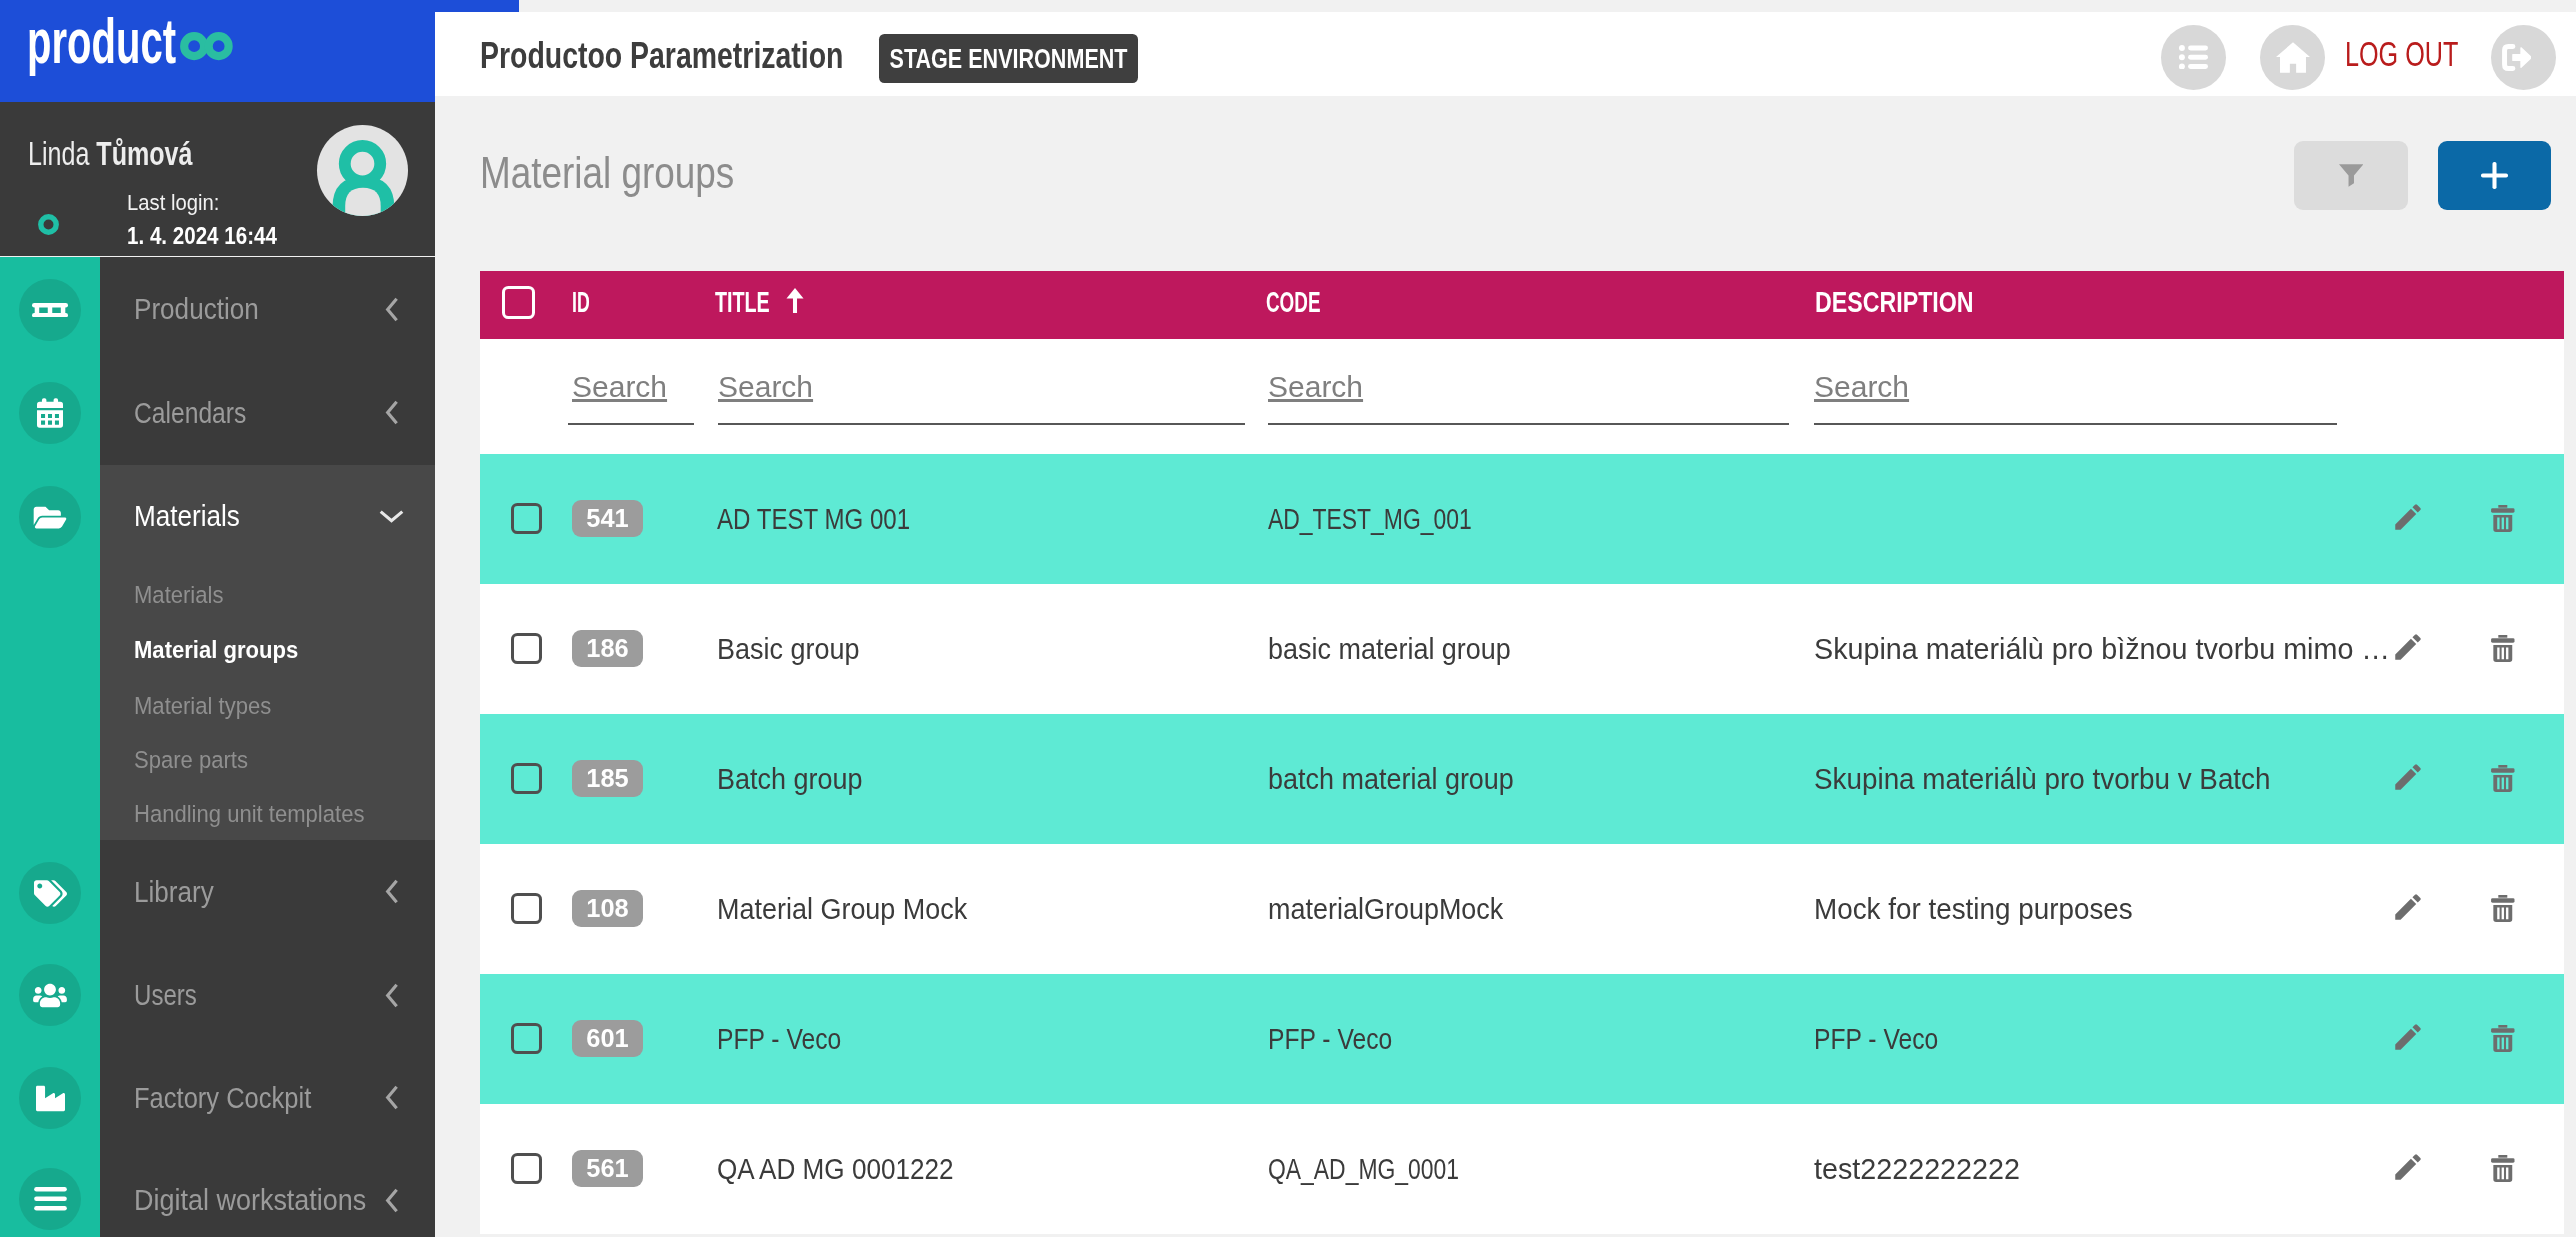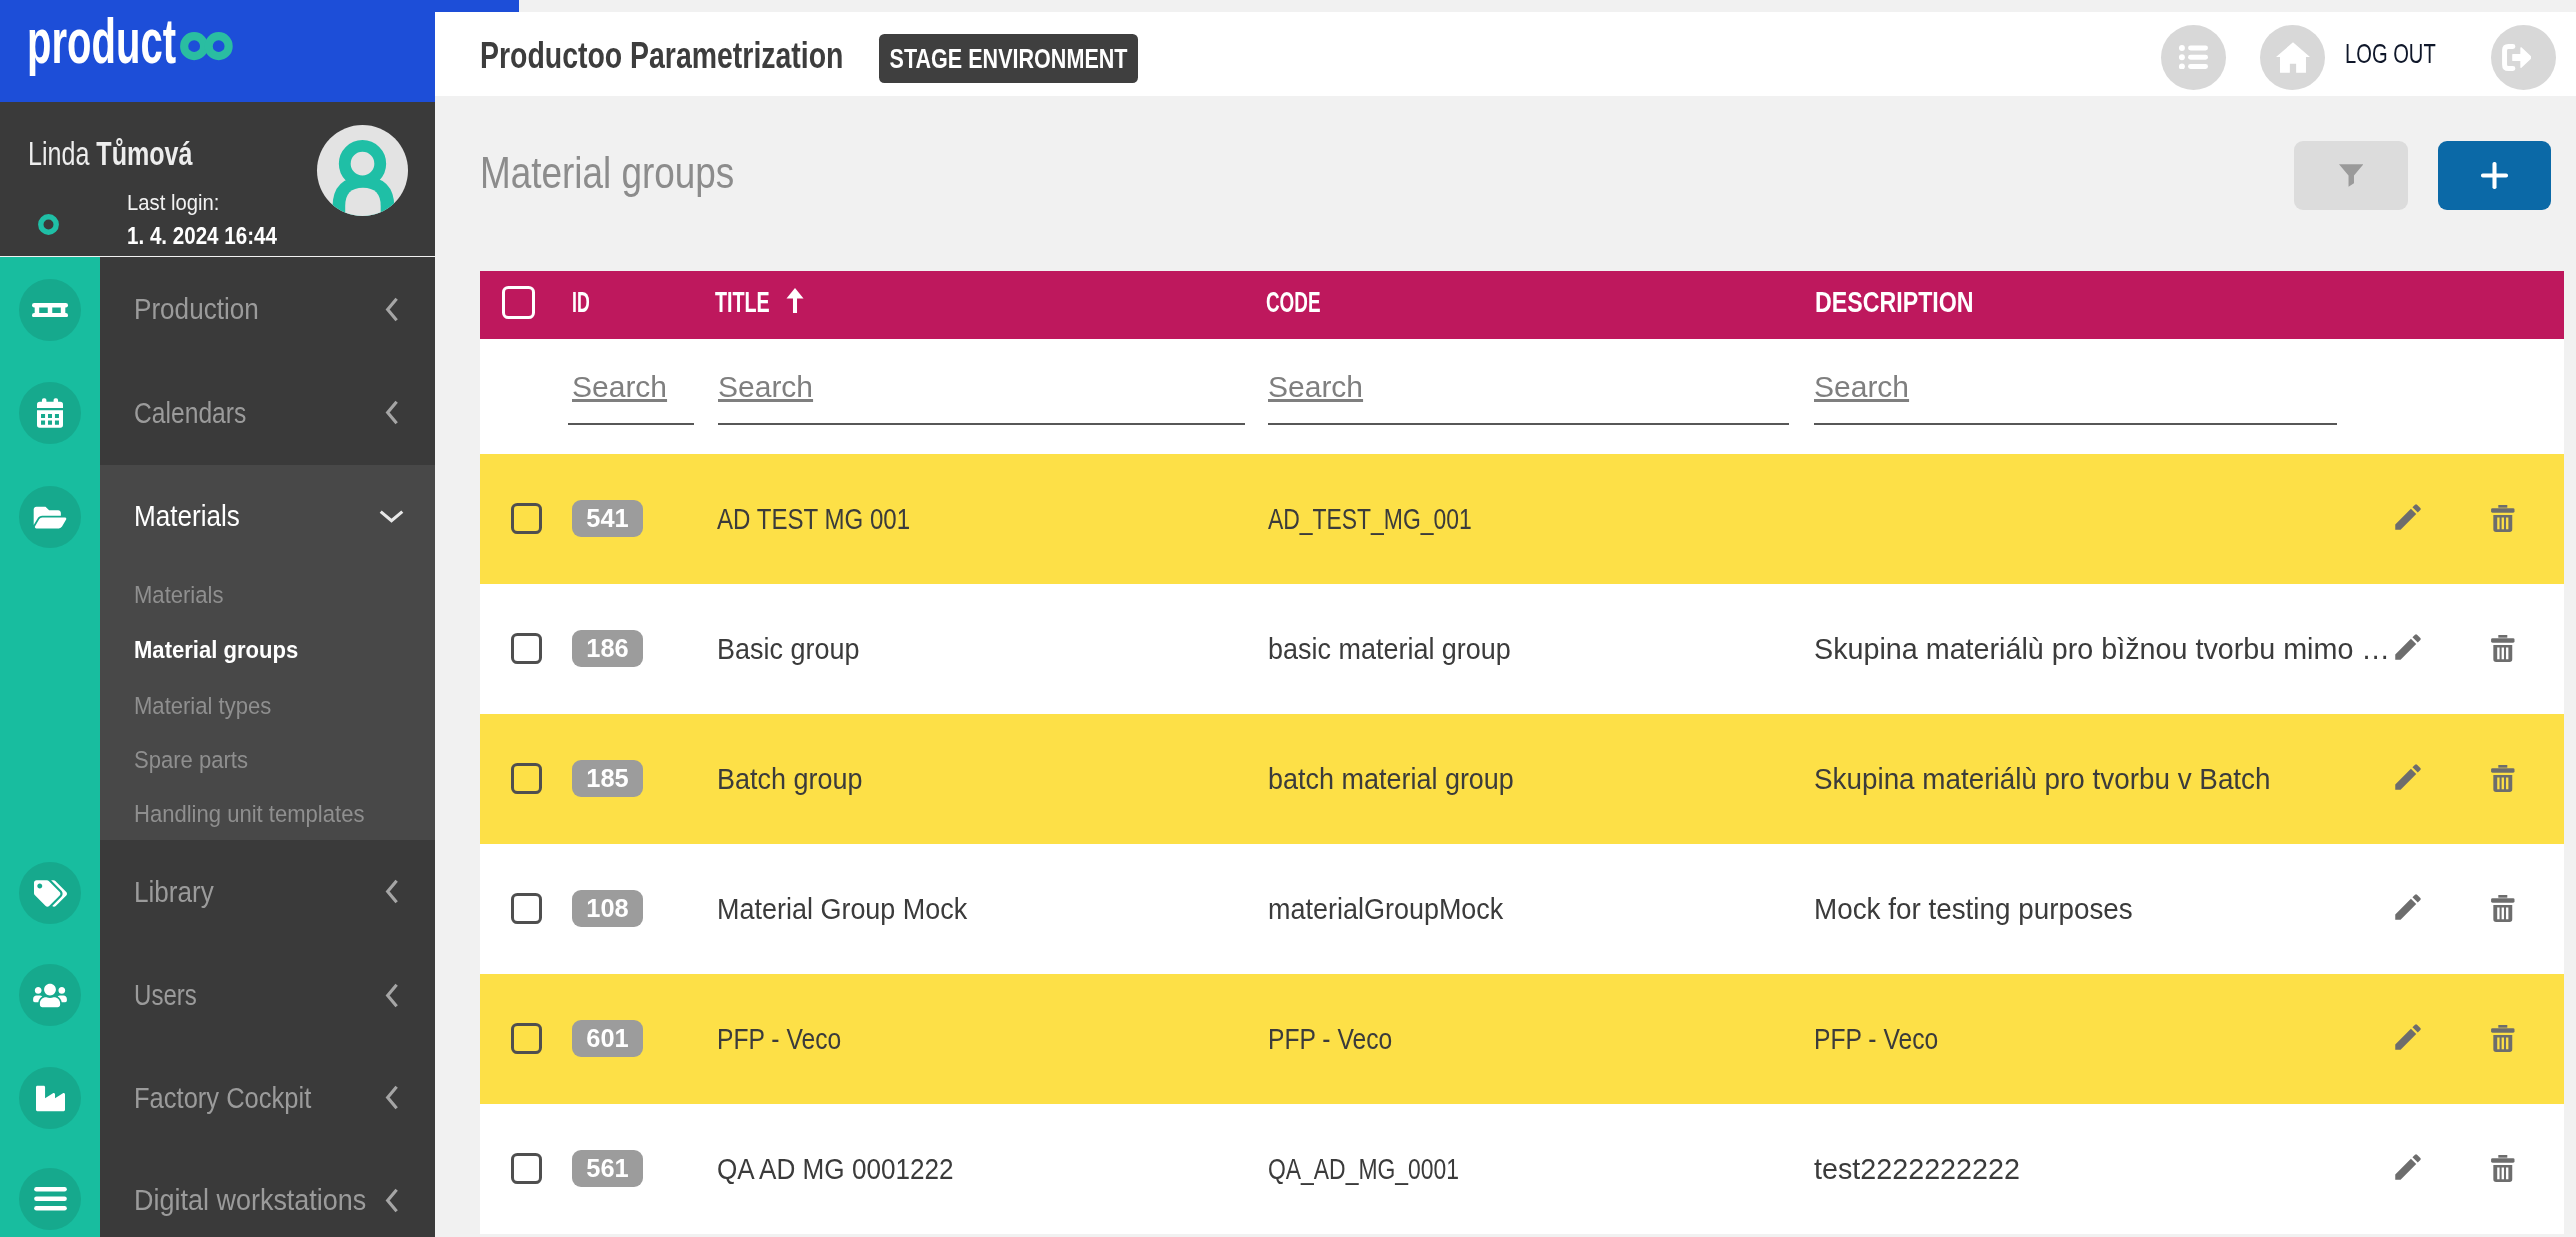--- a/index.html
+++ b/index.html
@@ -23,42 +23,42 @@
 .uname { position:absolute; left:28px; top:23.6px; font-size:33px; line-height:40px; color:#ededed;margin-top:8px; }
 .llog { position:absolute; left:127px; top:87px; font-size:22px; line-height:27px; color:#f2f2f2; }
 .ldate { position:absolute; left:127px; top:118px; font-size:24.5px; line-height:31px; color:#fff; font-weight:bold; }
 #avatar { position:absolute; left:317px; top:23px; width:91px; height:91px; border-radius:50%; background:#e3e3e3; overflow:hidden; }
 
 
 #tophead { left:435px; top:12px; width:2141px; height:96px; background:#ffffff; }
 #htitle { position:absolute; left:45px; top:23.6px; font-size:36px; line-height:40px; font-weight:bold; color:#3d3d3d; }
 #envbadge { position:absolute; left:444px; top:22px; width:259px; height:49px; background:#3f3f3f; border-radius:5.4px; color:#fff; font-size:28px; font-weight:bold; display:flex; align-items:center; justify-content:center; }
 .hcirc { position:absolute; top:12.7px; width:65px; height:65px; border-radius:50%; background:#d8d8d8; display:flex; align-items:center; justify-content:center; }
-#logout { position:absolute; left:1910px; top:0; height:84px; display:flex; align-items:center; font-size:28px; color:#0f172a; }
+#logout { position:absolute; left:1910px; top:0; height:84px; display:flex; align-items:center; font-size:35px; color:#b91c1c; }
 
 
 #main { left:435px; top:96px; width:2141px; height:1141px; background:#f1f1f1; }
 #pgtitle { position:absolute; left:45px; top:53px; font-size:45px; line-height:47px; color:#8c8c8c; }
 #fbtn { position:absolute; left:1859px; top:45px; width:114px; height:69px; background:#dcdcdc; border-radius:9px; display:flex; align-items:center; justify-content:center; }
 #addbtn { position:absolute; left:2003px; top:45px; width:113px; height:69px; background:#0b69a7; border-radius:9px; display:flex; align-items:center; justify-content:center; }
 
 
 #table { position:absolute; left:45px; top:175px; width:2084px; }
 #thead { position:relative; height:68px; background:#be185d; }
 .thtxt { position:absolute; font-size:29px; line-height:33px; font-weight:bold; color:#fff; }
 .thtxt .cond { transform:scaleX(0.68); }
 .s61 { transform:scaleX(0.61) !important; }
 .s65 { transform:scaleX(0.65) !important; }
 .s80 { transform:scaleX(0.80) !important; }
 #thcb { position:absolute; left:22px; top:14.5px; width:33px; height:33px; border:3.6px solid #fff; border-radius:6.3px; }
 #searchrow { position:relative; height:115px; background:#fff; }
 .sr { position:absolute; top:30px; font-size:30px; line-height:36px; color:#7f7f7f;text-decoration:underline; }
 .sl { position:absolute; top:84px; height:1.8px; background:#575757; }
 .row { position:relative; height:130px; }
-.rg { background:#fde047; }
+.rg { background:#5eead4; }
 .rw { background:#ffffff; }
 .rcb { position:absolute; left:31px; top:49px; width:31px; height:31px; border:3.6px solid #4f4f4f; border-radius:6.3px; }
 .badge { position:absolute; left:92px; top:46px; width:71px; height:37px; background:#9c9c9c; border-radius:9px; color:#fff; font-size:25.4px; font-weight:bold; display:flex; align-items:center; justify-content:center; }
 .ct { position:absolute; top:47px; font-size:29px; line-height:36px; color:#3b3b3b; }
 .ct .cond { transform:scaleX(0.87); }
 .c4 .cond { transform:scaleX(0.9); }
 .c2 { left:237px; }
 .c3 { left:788px; }
 .c4 { left:1334px; }
 .pencil { position:absolute; left:1911px; top:46px; }

